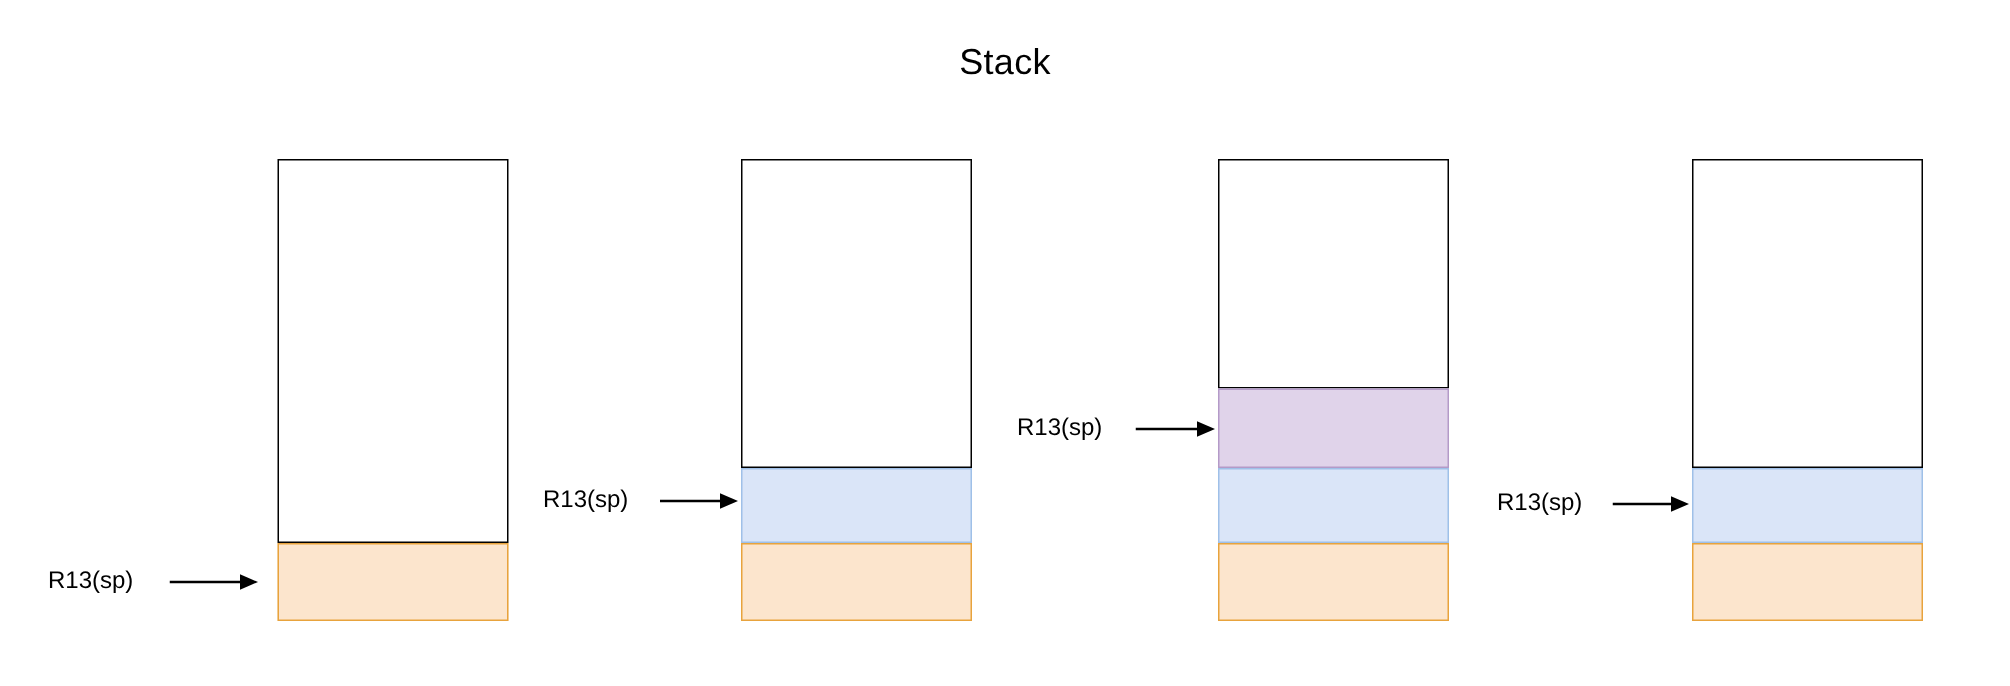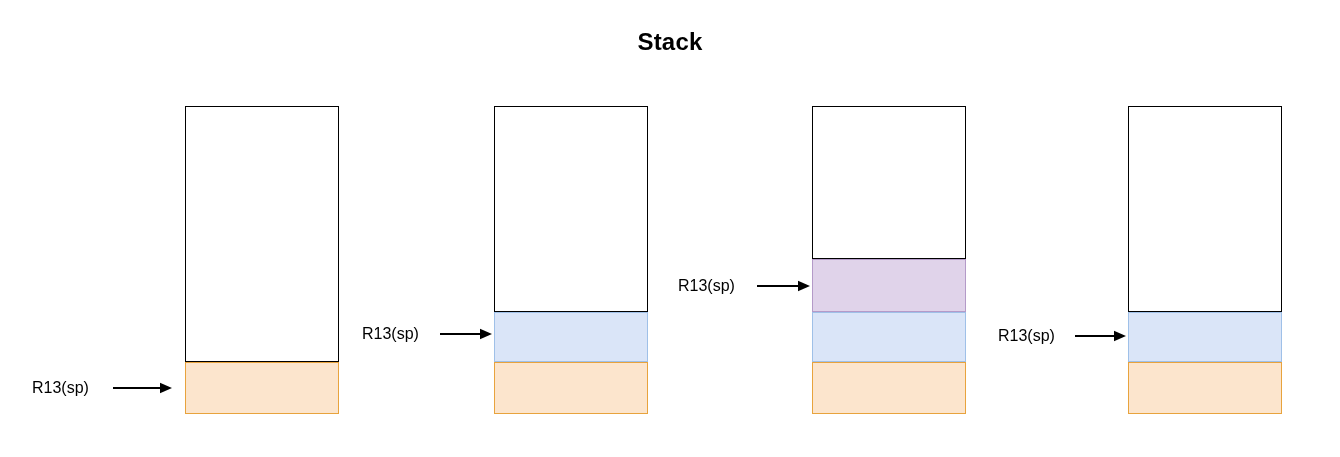--- a/index.html
+++ b/index.html
@@ -16,21 +16,21 @@
     color: #000000;
   }
 
   #page-title {
     position: absolute;
     left: 0;
     top: 28px;
     width: 1340px;
     text-align: center;
     font-size: 24px;
-    font-weight: bold;
+    font-weight: normal;
     color: #000000;
     letter-spacing: 0.2px;
   }
 
   .diagram { position: absolute; left: 0; top: 0; width: 1340px; height: 457px; }
 
   
   .stack-column {
     position: absolute;
     width: 154px;

